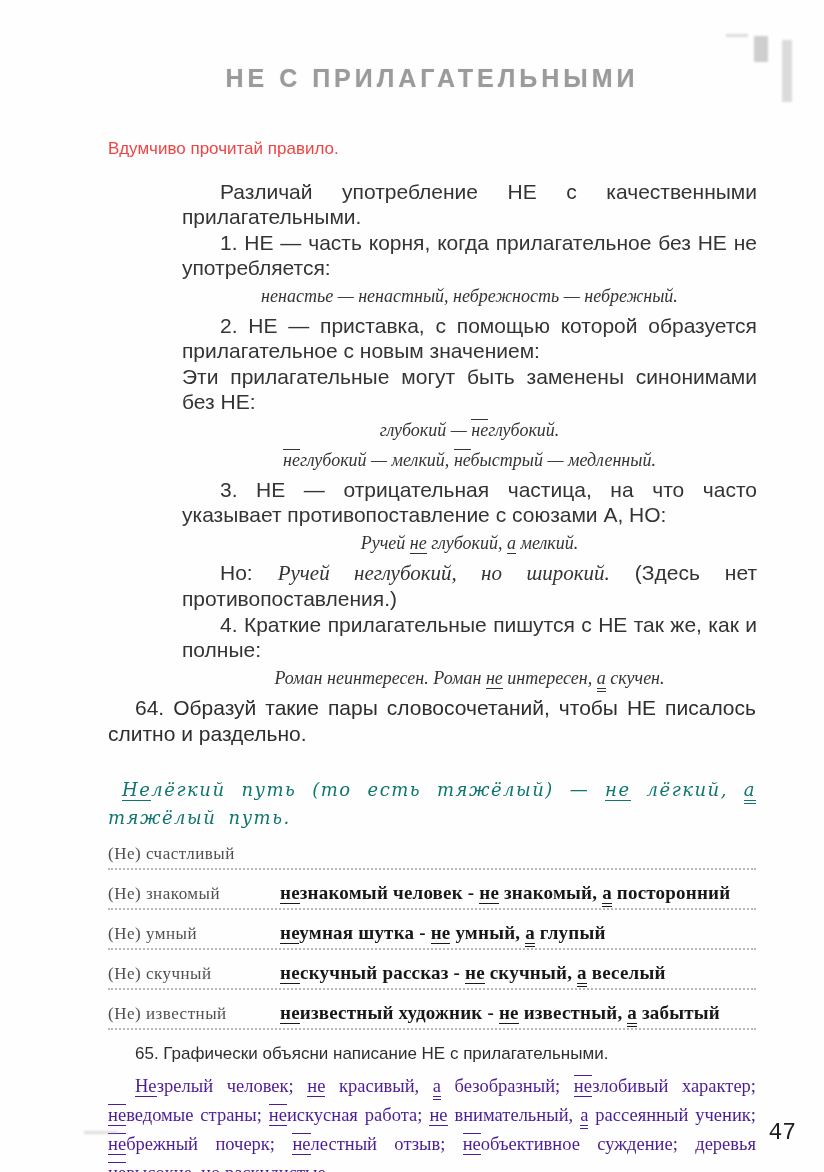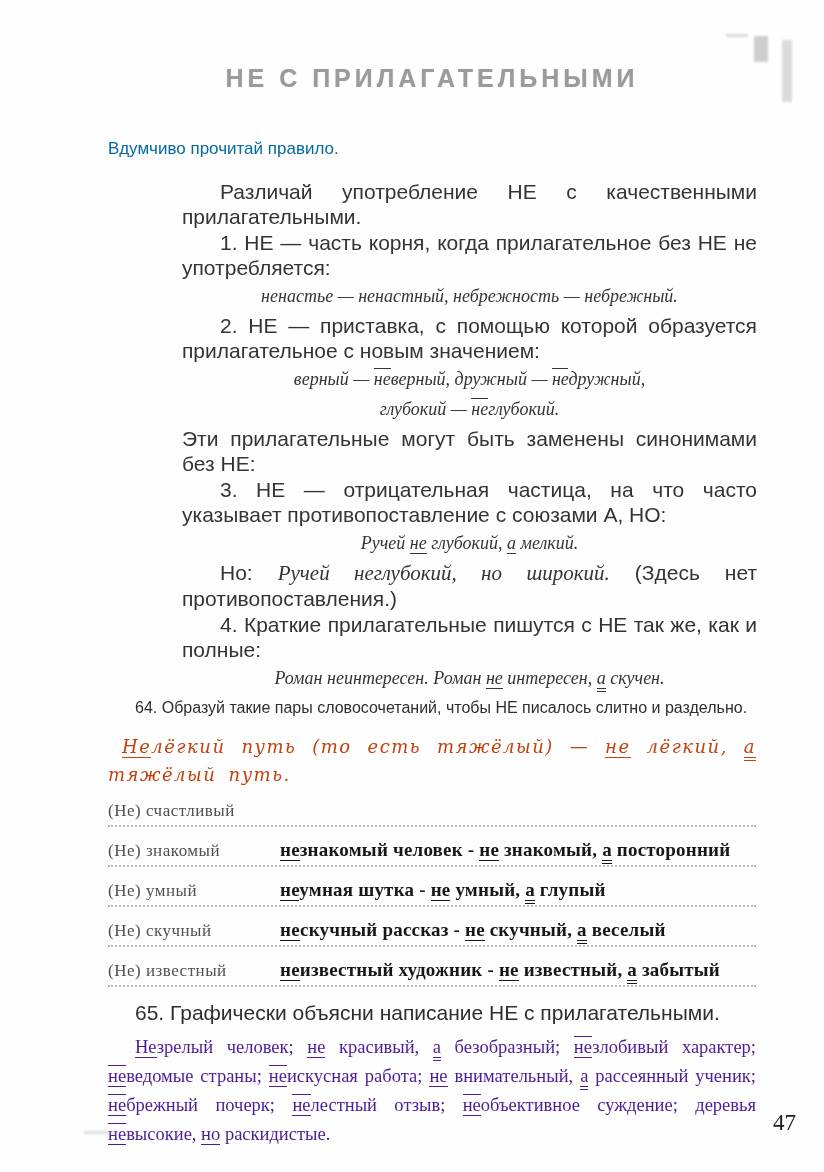--- a/index.html
+++ b/index.html
@@ -2,50 +2,50 @@
 <html><head>
 <meta charset="utf-8">
 <style>
   html,body{margin:0;padding:0;background:#fdfdfc;}
   .page{position:relative;width:824px;height:1172px;overflow:hidden;
         background:#fefefe;font-family:"Liberation Sans",sans-serif;color:#343434;padding-left:20px;}
   .content{padding:0 88px;}
   .page-title{margin:64px 0 0 0;text-align:center;font-size:25px;font-weight:bold;
         letter-spacing:4px;color:#9b9b9b;font-family:"Liberation Sans",sans-serif;
         text-shadow:0 0 1px #c9c9c9;}
-  .intro{margin-top:46px;font-size:17px;color:#0369a1;}
+  .intro{margin-top:46px;font-size:17px;color:#ef4444;}
   .rule-block{margin:20px 0 0 74px;width:575px;}
   .rline{font-size:21px;line-height:25px;margin:1px 0;}
   .rline.p{text-align:justify;}
   .rline.ind{text-indent:38px;}
   .rline.ex{text-align:center;font-style:italic;
         font-family:"Liberation Serif",serif;font-size:18px;line-height:27px;margin:3px 0;}
   .it{font-style:italic;font-family:"Liberation Serif",serif;}
   .seg{white-space:pre-wrap;}
   .m-u{border-bottom:1.5px solid currentColor;padding-bottom:0px;}
   .m-d{border-bottom:4px double currentColor;}
   .m-o{border-top:1.5px solid currentColor;padding-top:0px;}
   .m-b{border-top:1.5px solid currentColor;border-bottom:1.5px solid currentColor;}
-  .task{font-size:16px;line-height:26px;text-align:justify;
+  .task{font-size:21px;line-height:26px;text-align:justify;
         text-indent:27px;color:#2e2e2e;}
-  .sample{margin-top:12px;font-family:"DejaVu Serif",serif;font-style:italic;
+  .sample{margin-top:29px;font-family:"DejaVu Serif",serif;font-style:italic;
         font-size:18px;line-height:28px;letter-spacing:1.5px;word-spacing:5px;
-        color:#c2410c;text-indent:14px;text-align:justify;}
+        color:#0f766e;text-indent:14px;text-align:justify;}
   .items{margin-top:10px;}
   .item-row{display:flex;align-items:baseline;border-bottom:2px dotted #b7b7b7;
         padding-bottom:4px;margin-bottom:8px;margin-top:12px;}
   .item-label{flex:0 0 172px;font-family:"Liberation Serif",serif;font-size:17px;
         color:#4f4f4f;letter-spacing:0.5px;}
   .item-answer{flex:1;font-family:"Liberation Serif",serif;font-weight:bold;
         font-size:19px;color:#171717;letter-spacing:0.2px;}
-  .ex65-task{margin-top:14px;font-size:21px;text-indent:27px;color:#2e2e2e;}
+  .ex65-task{margin-top:14px;font-size:17px;text-indent:27px;color:#2e2e2e;}
   .ex65-text{margin-top:8px;font-family:"Liberation Serif",serif;font-size:18.5px;
         line-height:29px;color:#4c1d95;text-align:justify;text-indent:27px;}
-  .page-number{position:absolute;right:48px;bottom:36px;font-size:23px;
-        color:#1d1d1d;font-family:Liberation Serif, serif;}
+  .page-number{position:absolute;right:48px;bottom:26px;font-size:23px;
+        color:#1d1d1d;font-family:Liberation Mono, monospace;}
   .artifact{position:absolute;background:#a8a8a8;opacity:0.55;filter:blur(1px);}
   .a1{right:76px;top:36px;width:14px;height:26px;}
   .a2{right:52px;top:40px;width:10px;height:62px;opacity:0.4;}
   .a3{left:84px;bottom:38px;width:34px;height:3px;opacity:0.35;}
   .a4{right:96px;top:34px;width:22px;height:3px;opacity:0.4;}
 </style>
 </head>
 <body>
 
 <div class="page">
@@ -57,23 +57,23 @@
   <div class="content">
     <h1 class="page-title">НЕ С ПРИЛАГАТЕЛЬНЫМИ</h1>
 
     <div class="intro">Вдумчиво прочитай правило.</div>
 
     <div class="rule-block">
         <div class="rline p ind"><span class="seg">Различай употребление НЕ с качественными прилагательными.</span></div>
         <div class="rline p ind"><span class="seg">1. НЕ — часть корня, когда прилагательное без НЕ не употребляется:</span></div>
         <div class="rline ex"><span class="seg">ненастье — ненастный, небрежность — небрежный.</span></div>
         <div class="rline p ind"><span class="seg">2. НЕ — приставка, с помощью которой образуется прилагательное с новым значением:</span></div>
-        <div class="rline ex"><span class="seg">верный — </span><span class="seg m-o">не</span><span class="seg">верный, дружный — </span><span class="seg m-o">не</span><span class="seg">дружный,</span></div>
+        <div class="rline p"><span class="seg">Эти прилагательные могут быть заменены синонимами без НЕ:</span></div>
         <div class="rline ex"><span class="seg">глубокий — </span><span class="seg m-o">не</span><span class="seg">глубокий.</span></div>
-        <div class="rline p"><span class="seg">Эти прилагательные могут быть заменены синонимами без НЕ:</span></div>
+        <div class="rline ex"><span class="seg m-o">не</span><span class="seg">глубокий — мелкий, </span><span class="seg m-o">не</span><span class="seg">быстрый — медленный.</span></div>
         <div class="rline p ind"><span class="seg">3. НЕ — отрицательная частица, на что часто указывает противопоставление с союзами А, НО:</span></div>
         <div class="rline ex"><span class="seg">Ручей </span><span class="seg m-u">не</span><span class="seg"> глубокий, </span><span class="seg m-u">а</span><span class="seg"> мелкий.</span></div>
         <div class="rline p ind"><span class="seg">Но: </span><span class="seg it">Ручей неглубокий, но широкий.</span><span class="seg"> (Здесь нет противопоставления.)</span></div>
         <div class="rline p ind"><span class="seg">4. Краткие прилагательные пишутся с НЕ так же, как и полные:</span></div>
         <div class="rline ex"><span class="seg">Роман неинтересен. Роман </span><span class="seg m-u">не</span><span class="seg"> интересен, </span><span class="seg m-d">а</span><span class="seg"> скучен.</span></div>
       </div>
 
     <div class="task">64. Образуй такие пары словосочетаний, чтобы НЕ писалось слитно и раздельно.</div>
 
     <div class="sample"><span class="seg m-u">Не</span><span class="seg">лёгкий путь (то есть тяжёлый) — </span><span class="seg m-u">не</span><span class="seg"> лёгкий, </span><span class="seg m-d">а</span><span class="seg"> тяжёлый путь.</span></div>

